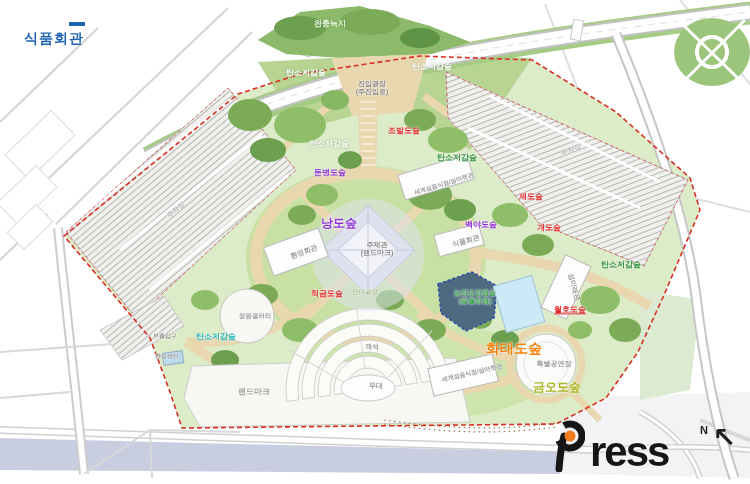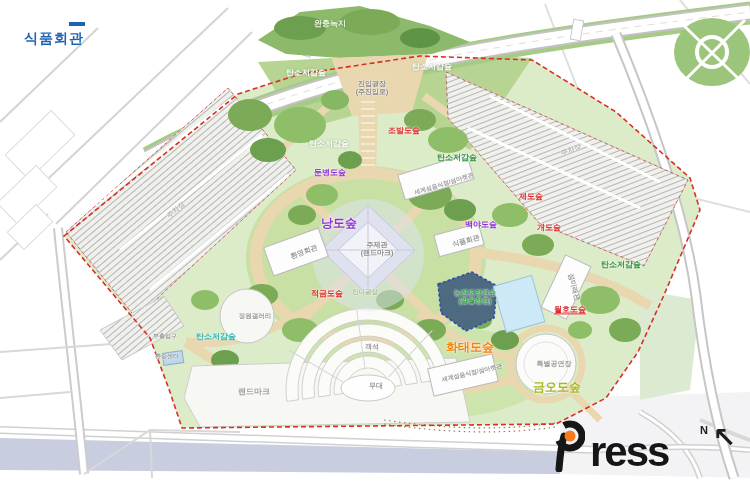--- a/index.html
+++ b/index.html
@@ -269,21 +269,21 @@
       <div class="map-label" style="left: 369px; top: 249px; color: rgb(138, 138, 138); font-size: 7px; transform: translate(-50%, -50%);">주제관
 (랜드마크)</div>
       <div class="map-label" style="left: 436px; top: 184px; color: rgb(154, 154, 154); font-size: 6px; transform: translate(-50%, -50%) rotate(-17deg);">세계섬음식점/섬마켓관</div>
       <div class="map-label" style="left: 458px; top: 241px; color: rgb(154, 154, 154); font-size: 7px; transform: translate(-50%, -50%) rotate(-15deg);">식품회관</div>
       <div class="map-label" style="left: 613px; top: 265px; color: rgb(47, 143, 60); font-size: 8px; transform: translate(-50%, -50%);">탄소저감숲</div>
       <div class="map-label" style="left: 566px; top: 287px; color: rgb(154, 154, 154); font-size: 7px; transform: translate(-50%, -50%) rotate(75deg);">섬미래관</div>
       <div class="map-label" style="left: 319px; top: 294px; color: rgb(224, 42, 42); font-size: 8px; transform: translate(-50%, -50%);">적금도숲</div>
       <div class="map-label" style="left: 467px; top: 297px; color: rgb(58, 160, 74); font-size: 7px; transform: translate(-50%, -50%);">농진도정원숲
 (일월정원)</div>
       <div class="map-label" style="left: 562px; top: 310px; color: rgb(224, 42, 42); font-size: 8px; transform: translate(-50%, -50%); text-decoration: underline;">월호도숲</div>
-      <div class="map-label" style="left: 462px; top: 348px; color: rgb(245, 130, 11); font-size: 12px; transform: translate(-50%, -50%);">화태도숲</div>
+      <div class="map-label" style="left: 506px; top: 348px; color: rgb(245, 130, 11); font-size: 14px; transform: translate(-50%, -50%);">화태도숲</div>
       <div class="map-label" style="left: 549px; top: 388px; color: rgb(170, 182, 30); font-size: 12px; transform: translate(-50%, -50%);">금오도숲</div>
       <div class="map-label" style="left: 208px; top: 337px; color: rgb(39, 181, 176); font-size: 8px; transform: translate(-50%, -50%);">탄소저감숲</div>
       <div class="map-label" style="left: 247px; top: 316px; color: rgb(154, 154, 154); font-size: 6.5px; transform: translate(-50%, -50%);">정원갤러리</div>
       <div class="map-label" style="left: 546px; top: 364px; color: rgb(154, 154, 154); font-size: 7px; transform: translate(-50%, -50%);">특별공연장</div>
       <div class="map-label" style="left: 464px; top: 373px; color: rgb(154, 154, 154); font-size: 6px; transform: translate(-50%, -50%) rotate(-13deg);">세계섬음식점/섬마켓관</div>
       <div class="map-label" style="left: 368px; top: 386px; color: rgb(154, 154, 154); font-size: 7px; transform: translate(-50%, -50%);">무대</div>
       <div class="map-label" style="left: 364px; top: 347px; color: rgb(154, 154, 154); font-size: 7px; transform: translate(-50%, -50%);">객석</div>
       <div class="map-label" style="left: 357px; top: 292px; color: rgb(169, 189, 138); font-size: 6.5px; transform: translate(-50%, -50%);">잔디광장</div>
       <div class="map-label" style="left: 246px; top: 392px; color: rgb(154, 154, 154); font-size: 8px; transform: translate(-50%, -50%);">랜드마크</div>
       <div class="map-label" style="left: 157px; top: 336px; color: rgb(154, 154, 154); font-size: 6px; transform: translate(-50%, -50%);">부출입구</div>

